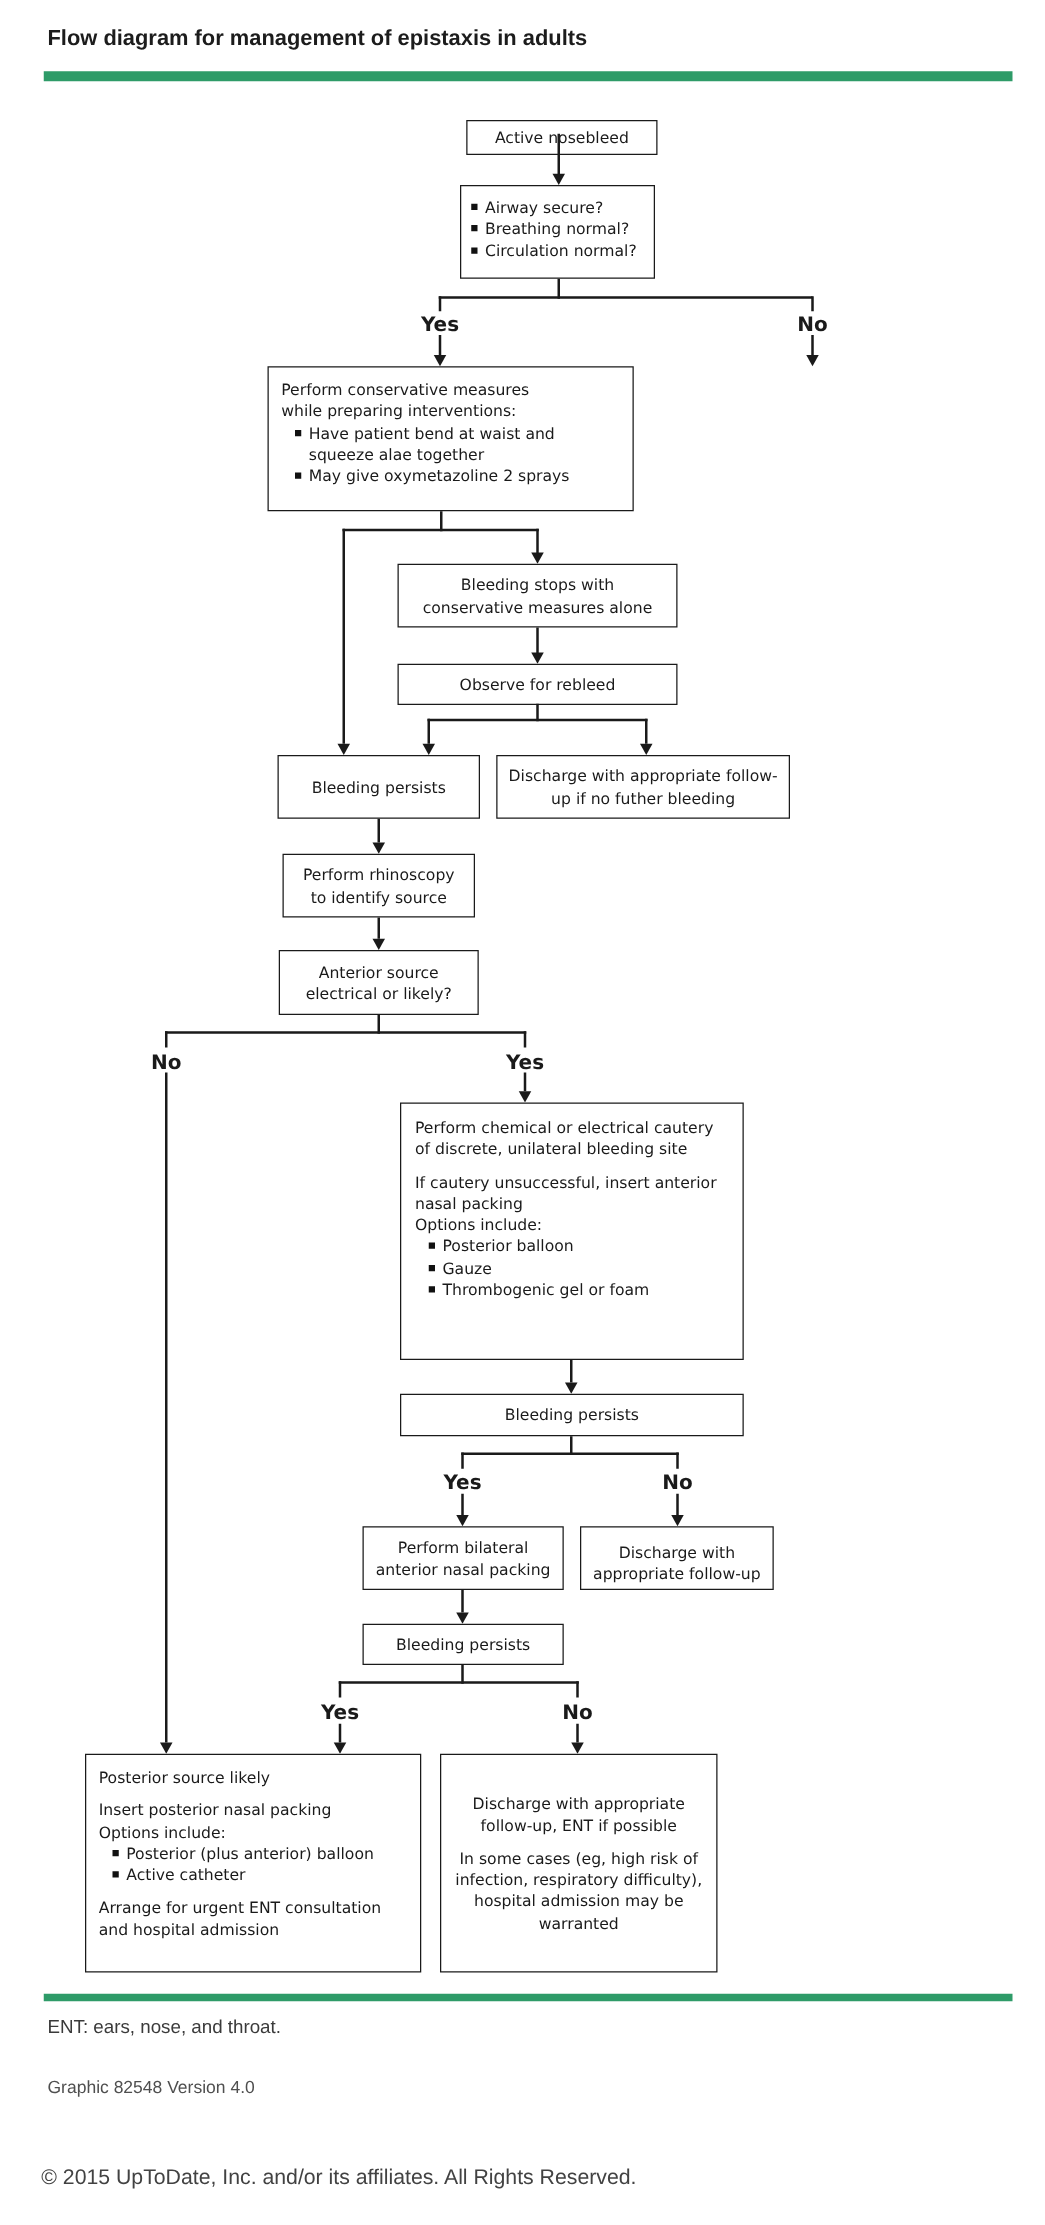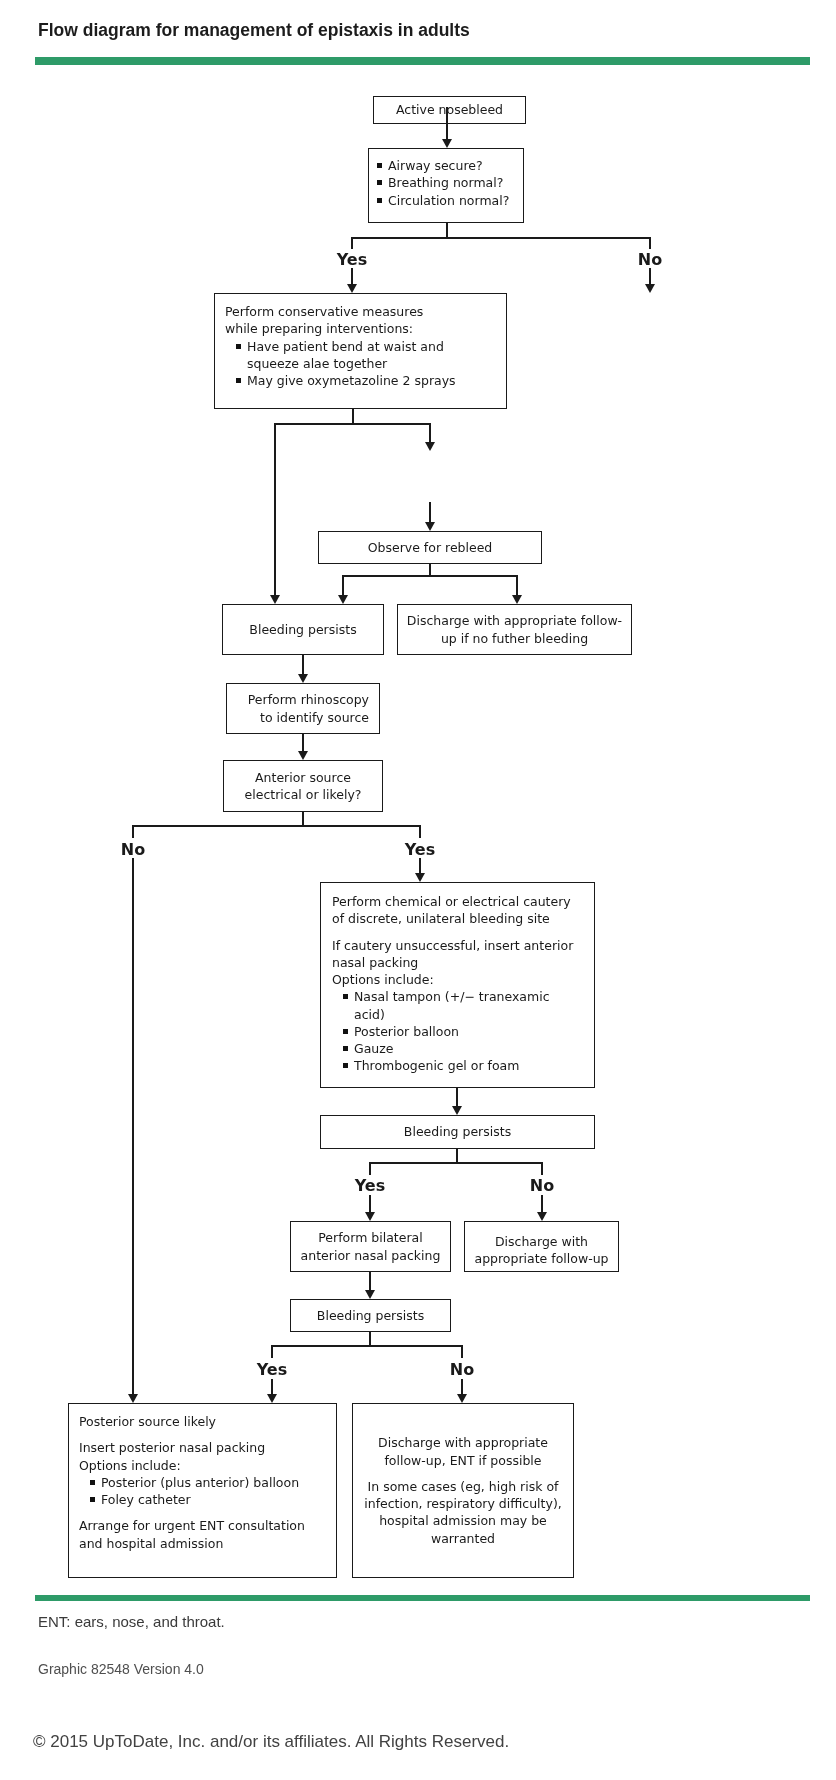--- a/index.html
+++ b/index.html
@@ -88,20 +88,23 @@
   </div>
 
 
   <div class="vline" style="left:352px;top:409px;height:16px;"></div>
   <div class="hline" style="left:274px;top:423px;width:157px;"></div>
   <div class="vline" style="left:429px;top:423px;height:20px;"></div>
   <div class="ahead" style="left:425px;top:442px;"></div>
   <div class="vline" style="left:274px;top:423px;height:172px;"></div>
   <div class="ahead" style="left:270px;top:595px;"></div>
 
+  <div class="node center" style="left:318px;top:451px;width:224px;height:51px;">
+    <span style="max-width:200px;">Bleeding stops with conservative measures alone</span>
+  </div>
 
   <div class="vline" style="left:429px;top:502px;height:21px;"></div>
   <div class="ahead" style="left:425px;top:522px;"></div>
 
   <div class="node center" style="left:318px;top:531px;width:224px;height:33px;">
     <span>Observe for rebleed</span>
   </div>
 
   <div class="vline" style="left:429px;top:563px;height:14px;"></div>
   <div class="hline" style="left:342px;top:575px;width:176px;"></div>
@@ -115,21 +118,21 @@
   </div>
 
   <div class="node center" style="left:397px;top:604px;width:235px;height:51px;align-items:center;">
     <span>Discharge with appropriate follow-up if no futher bleeding</span>
   </div>
 
   <div class="vline" style="left:302px;top:655px;height:19px;"></div>
   <div class="ahead" style="left:298px;top:674px;"></div>
 
   <div class="node center" style="left:226px;top:683px;width:154px;height:51px;">
-    <span style="max-width:132px;text-align:right;">Perform rhinoscopy to identify source</span>
+    <span style="max-width:132px;">Perform rhinoscopy to identify source</span>
   </div>
 
   <div class="vline" style="left:302px;top:734px;height:17px;"></div>
   <div class="ahead" style="left:298px;top:751px;"></div>
 
   <div class="node center" style="left:223px;top:760px;width:160px;height:52px;">
     <span style="max-width:145px;">Anterior source electrical or likely?</span>
   </div>
 
   <div class="vline" style="left:302px;top:812px;height:15px;"></div>
@@ -144,24 +147,20 @@
   <div class="ahead" style="left:415px;top:873px;"></div>
 
   <div class="node left" style="left:320px;top:882px;width:275px;height:206px;padding:10px 11px;">
     <div>Perform chemical or electrical cautery of discrete, unilateral bleeding site</div>
     <div class="gap"></div>
     <div>If cautery unsuccessful, insert anterior nasal packing</div>
     <div>Options include:</div>
     <div class="indent">
       <div class="brow">
           <span class="bullet"></span>
-          <span>Nasal tampon (+/− tranexamic acid)</span>
-        </div>
-      <div class="brow">
-          <span class="bullet"></span>
           <span>Posterior balloon</span>
         </div>
       <div class="brow">
           <span class="bullet"></span>
           <span>Gauze</span>
         </div>
       <div class="brow">
           <span class="bullet"></span>
           <span>Thrombogenic gel or foam</span>
         </div>
@@ -217,21 +216,21 @@
     <div class="gap"></div>
     <div>Insert posterior nasal packing</div>
     <div>Options include:</div>
     <div class="indent">
       <div class="brow">
           <span class="bullet"></span>
           <span>Posterior (plus anterior) balloon</span>
         </div>
       <div class="brow">
           <span class="bullet"></span>
-          <span>Foley catheter</span>
+          <span>Active catheter</span>
         </div>
     </div>
     <div class="gap"></div>
     <div>Arrange for urgent ENT consultation and hospital admission</div>
   </div>
 
   <div class="node center" style="left:352px;top:1403px;width:222px;height:175px;">
     <div style="max-width:195px;">Discharge with appropriate follow-up, ENT if possible</div>
     <div class="gap"></div>
     <div style="max-width:205px;">In some cases (eg, high risk of infection, respiratory difficulty), hospital admission may be warranted</div>

